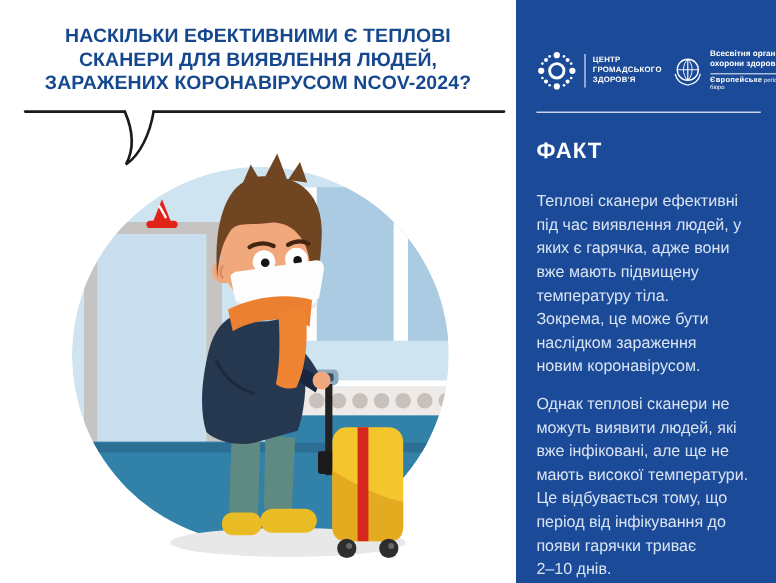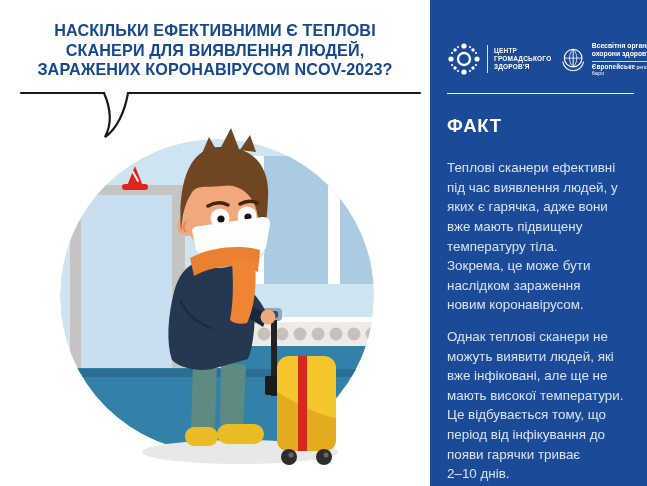--- a/index.html
+++ b/index.html
@@ -35,21 +35,21 @@
 </style>
 </head>
 <body>
 
 <div class="stage">
 
   <div class="left-pane">
 
     <div class="question-title">НАСКІЛЬКИ ЕФЕКТИВНИМИ Є ТЕПЛОВІ
 СКАНЕРИ ДЛЯ ВИЯВЛЕННЯ ЛЮДЕЙ,
-ЗАРАЖЕНИХ КОРОНАВІРУСОМ NCOV-2023?</div>
+ЗАРАЖЕНИХ КОРОНАВІРУСОМ NCOV-2024?</div>
 
     <svg class="art" width="430" height="486" viewBox="0 0 430 486" aria-hidden="true">
       <defs>
         <clipPath id="dome">
             <circle cx="217" cy="296" r="157"></circle>
           </clipPath>
       </defs>
 
       <g stroke="#1a1a1a" stroke-width="2.2" fill="none" stroke-linecap="round">
         <path d="M21,93 H104"></path>

